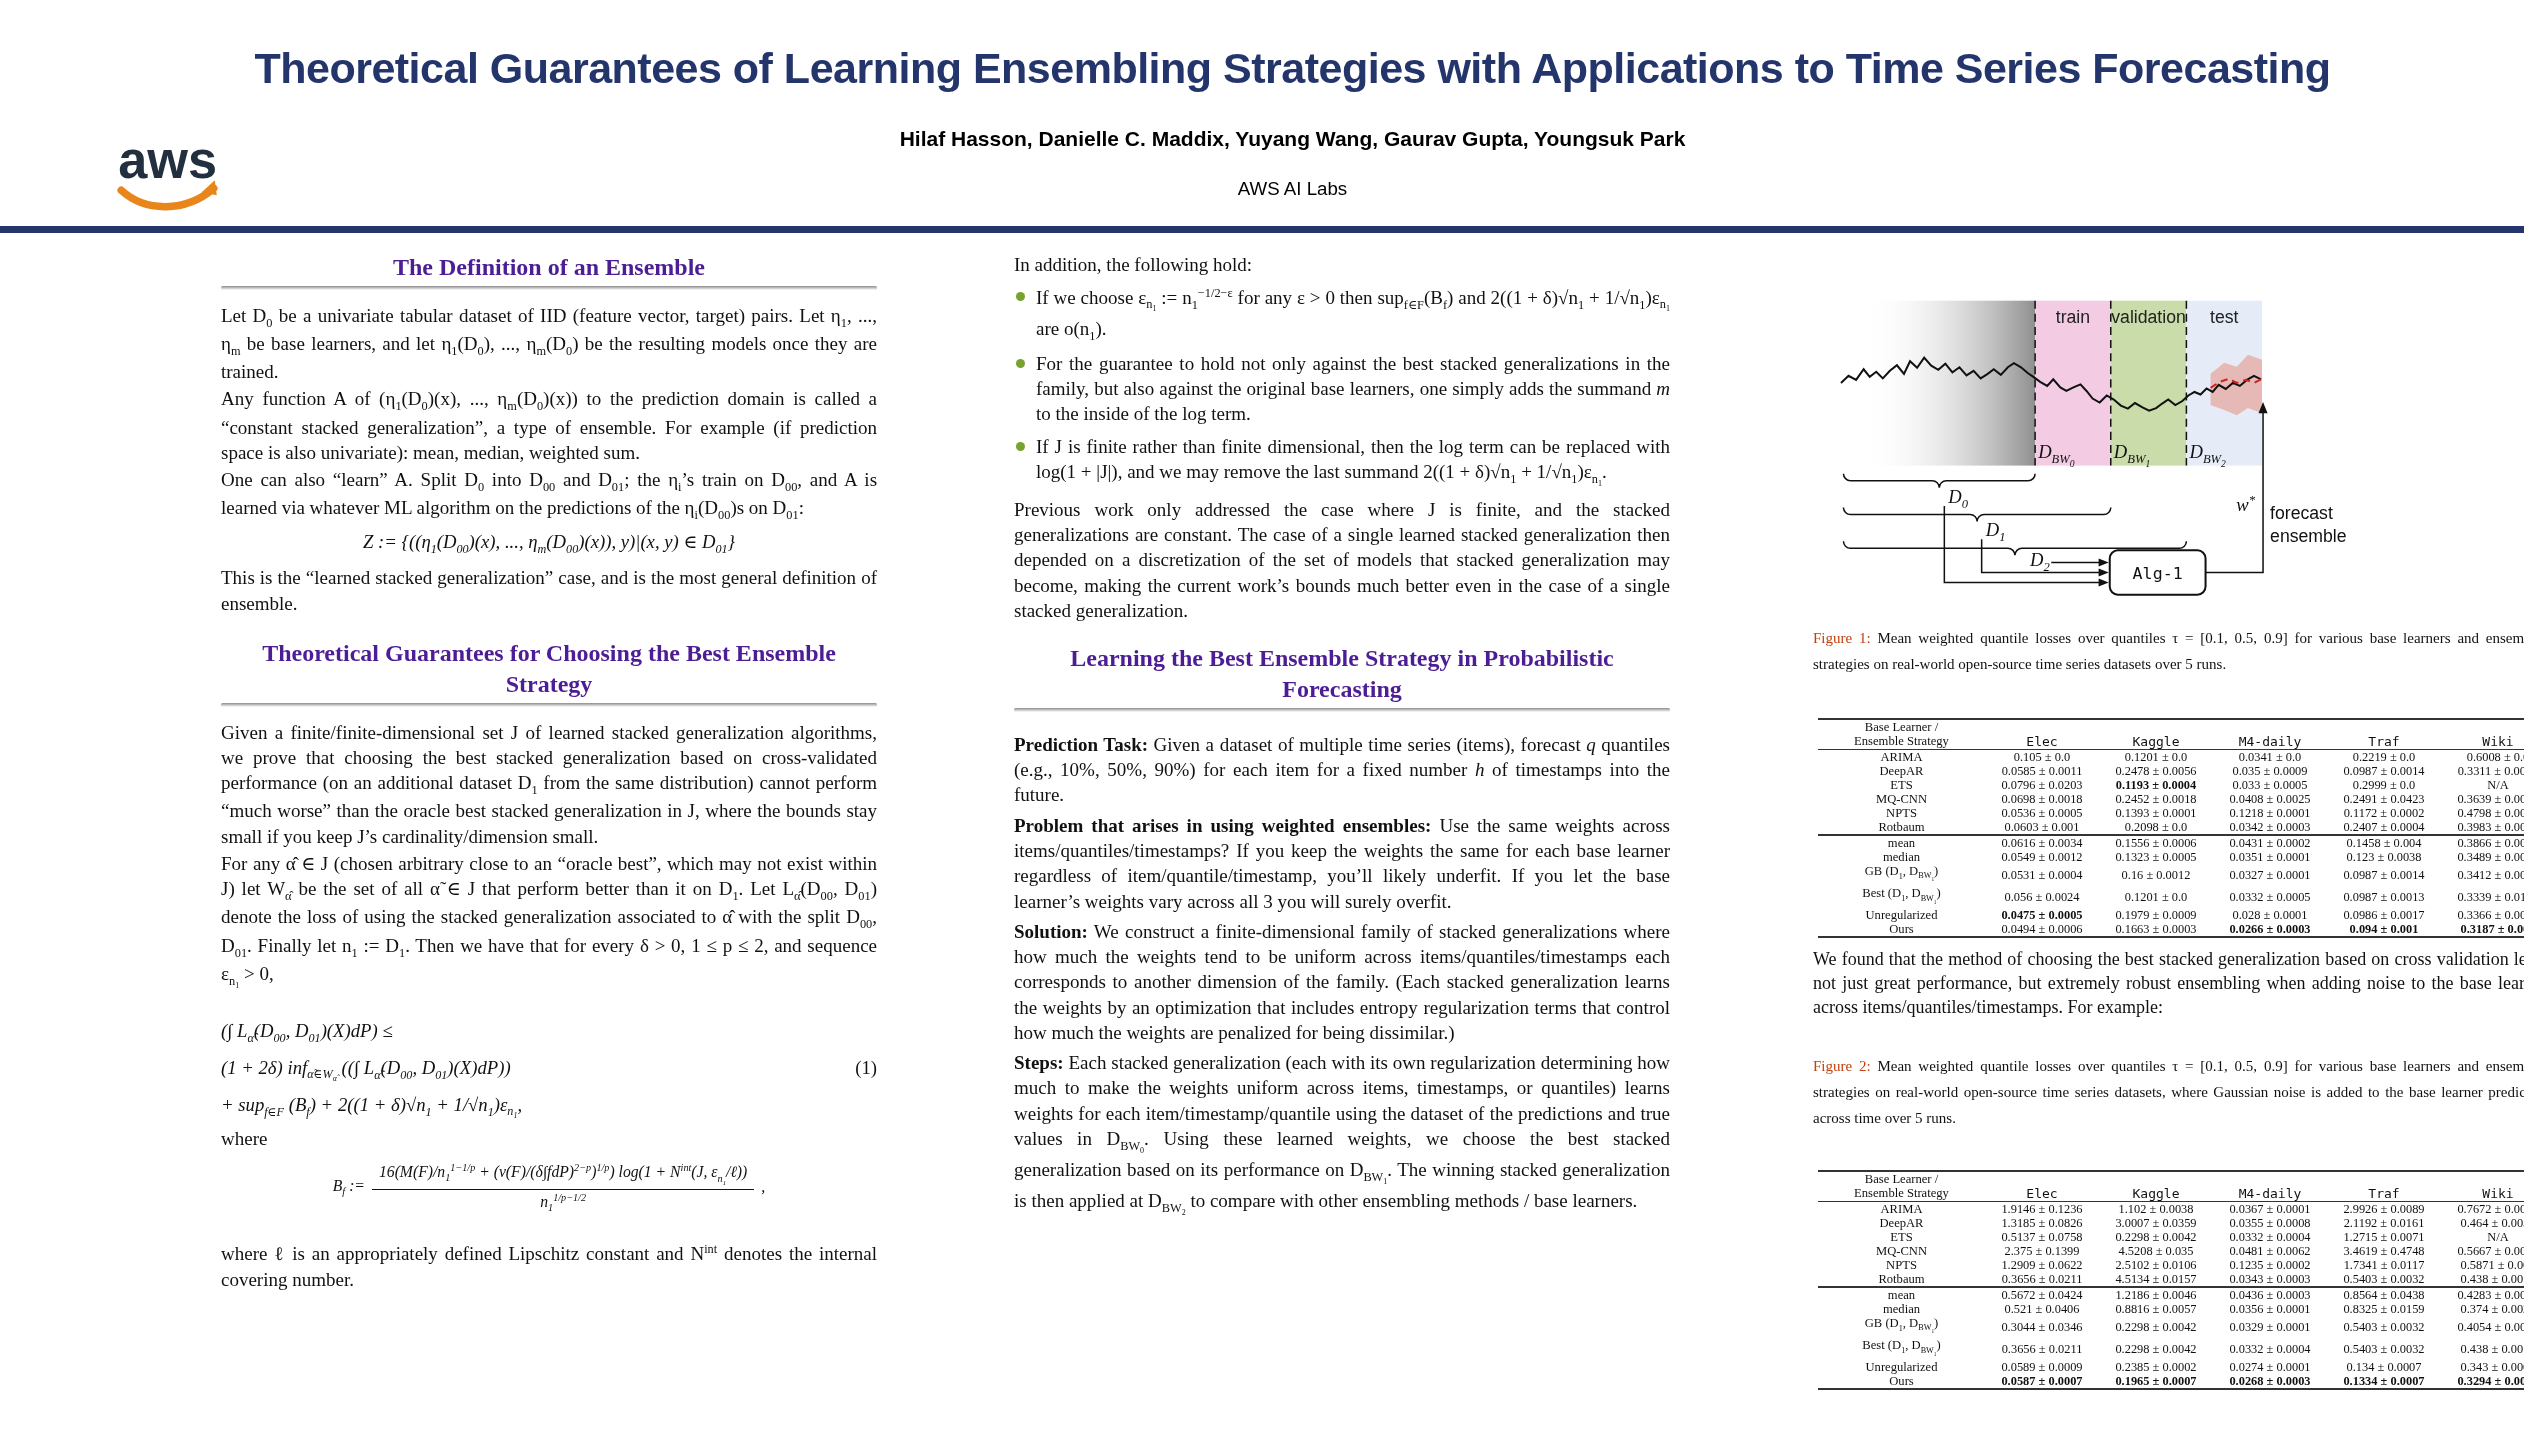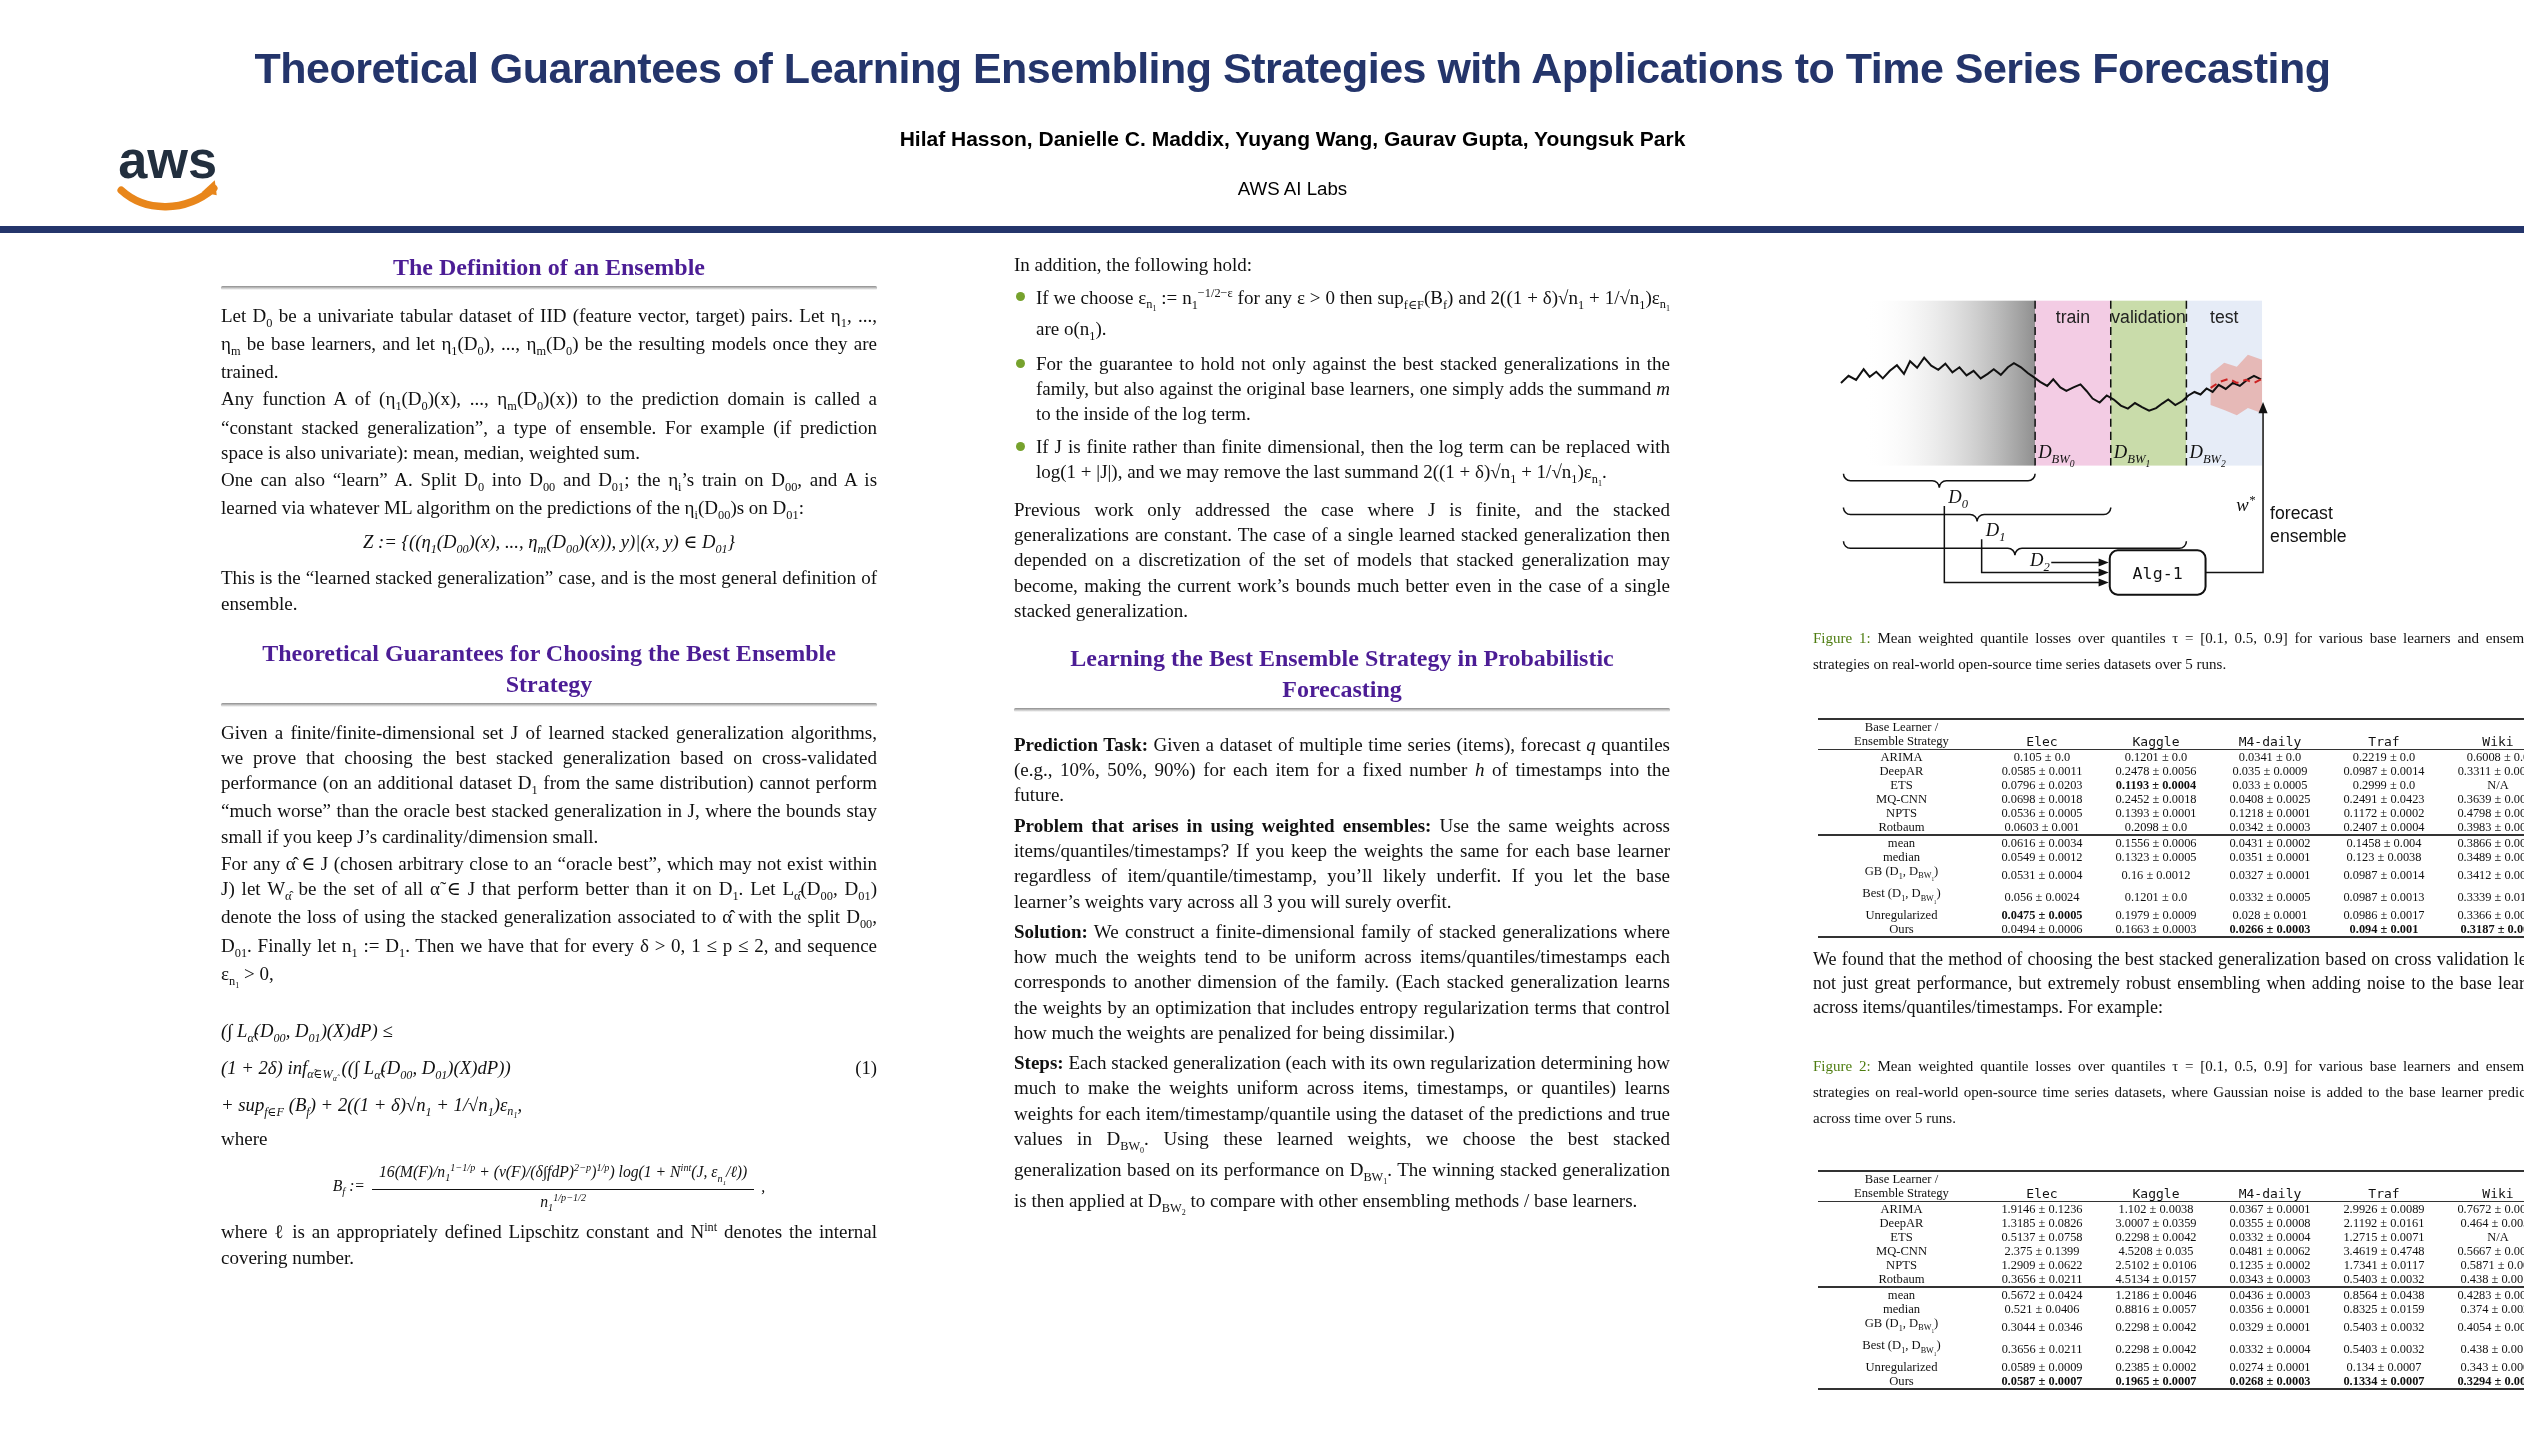--- a/index.html
+++ b/index.html
@@ -29,38 +29,38 @@
   .sect-rule{height:3.5px;margin-bottom:13px;
              background:linear-gradient(to bottom,#8c8c8c,rgba(255,255,255,0));
              border-radius:1.5px;}
   .body-text{font-size:19px;line-height:1.33;text-align:justify;margin:0 0 2px 0;}
   sub{font-size:65%;}  sup{font-size:65%;}
   .eq{font-style:italic;font-size:18.7px;text-align:center;margin:7px 0 9px 0;}
   .eqblock{position:relative;font-style:italic;font-size:18.7px;text-align:left;
            line-height:1.9;margin:21px 0 2px 0;}
   .eqtag{position:absolute;right:0;top:50%;transform:translateY(-50%);font-style:normal;}
   .eqbf{display:flex;align-items:center;justify-content:center;font-style:italic;
-        font-size:15.7px;margin:10px 0 6px 0;gap:7px;}
+        font-size:15.7px;margin:10px 0 28px 0;gap:7px;}
   .frac{display:inline-flex;flex-direction:column;text-align:center;}
   .frac .num{border-bottom:1.5px solid #111;padding:1px 7px 3px 7px;}
   .frac .den{padding-top:2px;}
   
   .bullets{list-style:none;margin:7px 0 5px 0;padding:0;}
   .bullets li{position:relative;padding-left:22px;font-size:19px;line-height:1.33;
               text-align:justify;margin-bottom:7px;}
   .dot{position:absolute;left:2px;top:8px;width:9px;height:9px;border-radius:50%;
        background:#76A22D;}
   .item{font-size:19px;line-height:1.33;text-align:justify;margin:0 0 5px 0;}
   .item b{font-family:"Liberation Serif",serif;}
   
   .fig-wrap{position:absolute;left:35px;top:26px;width:732px;height:353px;}
   .caption{font-size:15px;line-height:1.72;text-align:justify;color:#111;}
   .cap1{position:absolute;left:15px;top:374px;width:742px;}
   .cap2{position:absolute;left:15px;top:802px;width:742px;}
-  .figlabel{color:#4d7c0f;}
+  .figlabel{color:#c2410c;}
   .found-text{position:absolute;left:15px;top:696px;width:742px;
               font-size:18px;line-height:1.33;text-align:justify;}
   .tblpos1{position:absolute;left:20px;top:466px;}
   .tblpos2{position:absolute;left:20px;top:918px;}
   table.tbl{border-collapse:collapse;width:737px;table-layout:fixed;
             border-top:2.5px double #333;border-bottom:2.5px double #333;}
   table.tbl th,table.tbl td{padding:0;font-weight:normal;}
   .thead-row th{border-bottom:1.5px solid #333;padding:4px 0 5px 0;vertical-align:bottom;}
   .t-corner{font-size:12.6px;line-height:1.15;text-align:center;width:167px;}
   .t-col{font-family:"DejaVu Sans Mono","Liberation Mono",monospace;font-size:13px;text-align:center;}

